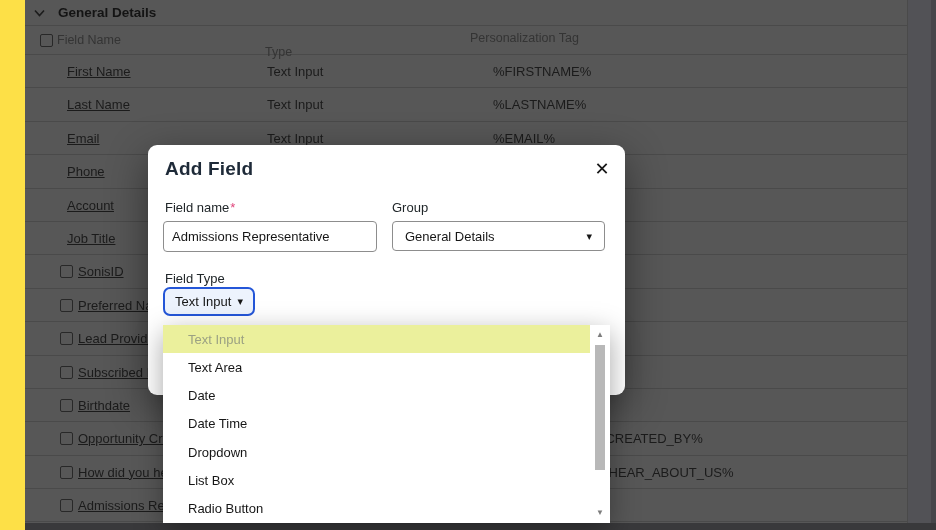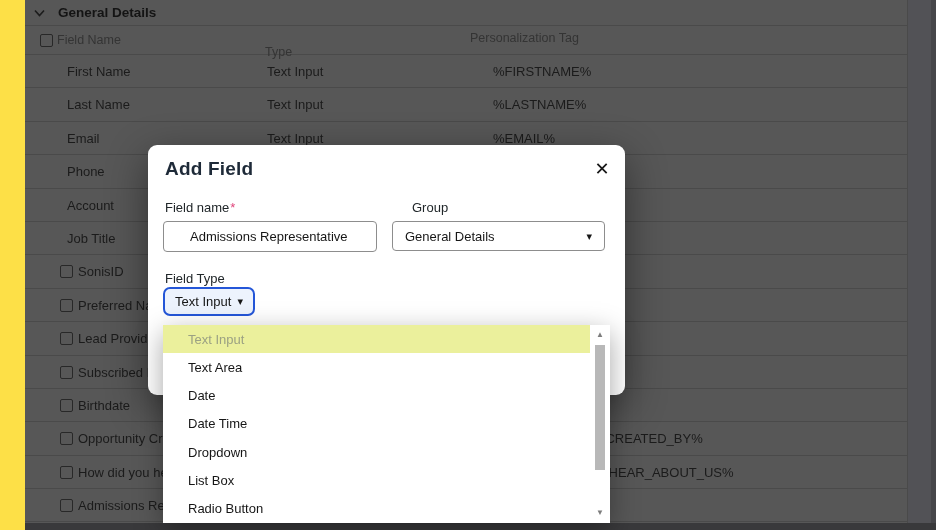--- a/index.html
+++ b/index.html
@@ -19,34 +19,34 @@
 
   .col-header { position:absolute; left:0; top:26px; width:100%; height:29px; border-bottom:1px solid #4a4a4a; font-size:12.5px; color:#343434; }
   .col-header .cb { position:absolute; left:15px; top:8px; }
   .col-header .h-name { position:absolute; left:32px; top:7px; }
   .col-header .h-type { position:absolute; left:228px; top:19px;margin-left:12px; }
   .col-header .h-tag  { position:absolute; left:445px; top:5px; }
 
   .rows { position:absolute; left:0; top:55px; width:100%; }
   .trow { position:relative; height:33.4px; border-bottom:1px solid #4a4a4a; font-size:13px; color:#1b1b1b; }
   .trow .cb { position:absolute; left:35px; top:10px; }
-  .trow .name { position:absolute; left:53px; top:9px; white-space:nowrap; }
+  .trow .name { position:absolute; left:53px; top:9px; white-space:nowrap;text-decoration:underline; }
   .trow.no-cb .name { left:42px; }
   .trow .type { position:absolute; left:242px; top:9px; white-space:nowrap; }
   .trow .tag  { position:absolute; left:468px; top:9px; white-space:nowrap; }
 
   .cb { width:13px; height:13px; border:1.5px solid #282828; border-radius:2px; background:transparent; display:inline-block; }
 
   
   .modal { position:absolute; left:148px; top:145px; width:477px; height:250px; background:#ffffff; border-radius:9px; box-shadow:0 12px 40px rgba(0,0,0,0.45); z-index:10; }
   .modal-title { position:absolute; left:17px; top:13px; font-size:19px; font-weight:bold; color:#1e2a38; letter-spacing:0.2px; }
   .modal-close { position:absolute; left:441px; top:11px; width:26px; height:26px; font-size:18px; color:#161616; display:flex; align-items:center; justify-content:center; cursor:pointer; }
   .f-label { position:absolute; font-size:13px; color:#21272a;text-align:center; }
   .req { color:#e0457b; margin-left:1px; }
-  .text-input { position:absolute; left:15px; top:76px; width:214px; height:31px; border:1px solid #8d8d8d; border-radius:4px; background:#fff; font-family:"Liberation Sans",sans-serif; font-size:13px; color:#161616; padding:0 26px; }
+  .text-input { position:absolute; left:15px; top:76px; width:214px; height:31px; border:1px solid #8d8d8d; border-radius:4px; background:#fff; font-family:"Liberation Sans",sans-serif; font-size:13px; color:#161616; padding:0 8px; }
   .select-box { position:absolute; left:244px; top:76px; width:213px; height:30px; border:1px solid #8d8d8d; border-radius:4px; background:#fff; font-size:13px; color:#161616; display:flex; align-items:center; padding:0 12px; cursor:pointer; }
   .select-box .caret { margin-left:auto; font-size:11px; color:#161616; }
   .ft-button { position:absolute; left:15px; top:142px; width:92px; height:29px; border:2px solid #2456d8; border-radius:7px; background:#edf3fd; font-size:13px; color:#161616; display:flex; align-items:center; padding:0 10px; cursor:pointer; }
   .ft-button .caret { margin-left:auto; font-size:11px; color:#161616; }
 
   
   .options { position:absolute; left:163px; top:325px; width:447px; height:198px; background:#ffffff; z-index:20; box-shadow:0 8px 26px rgba(0,0,0,0.35); padding-right:20px; }
   .opt { height:28.28px; display:flex; align-items:center; padding-left:25px; font-size:13px; color:#161616; cursor:pointer; }
   .opt.selected { background:#ebf09c; color:#9ba183; }
   .sb { position:absolute; right:3px; top:2px; bottom:2px; width:14px; }
@@ -181,21 +181,21 @@
 
   <div class="modal">
     <div class="modal-title">Add Field</div>
     <div class="modal-close">✕</div>
 
     <div class="f-label" style="left:17px; top:55px;">
       <span>Field name</span><span class="req">*</span>
     </div>
     <input class="text-input" value="Admissions Representative" style="">
 
-    <div class="f-label" style="left:244px; top:55px;margin-left:20px;">Group</div>
+    <div class="f-label" style="left:244px; top:55px;">Group</div>
     <div class="select-box">
       <span>General Details</span>
       <span class="caret">▾</span>
     </div>
 
     <div class="f-label" style="left:17px; top:126px;">Field Type</div>
     <div class="ft-button">
       <span>Text Input</span>
       <span class="caret">▾</span>
     </div>

